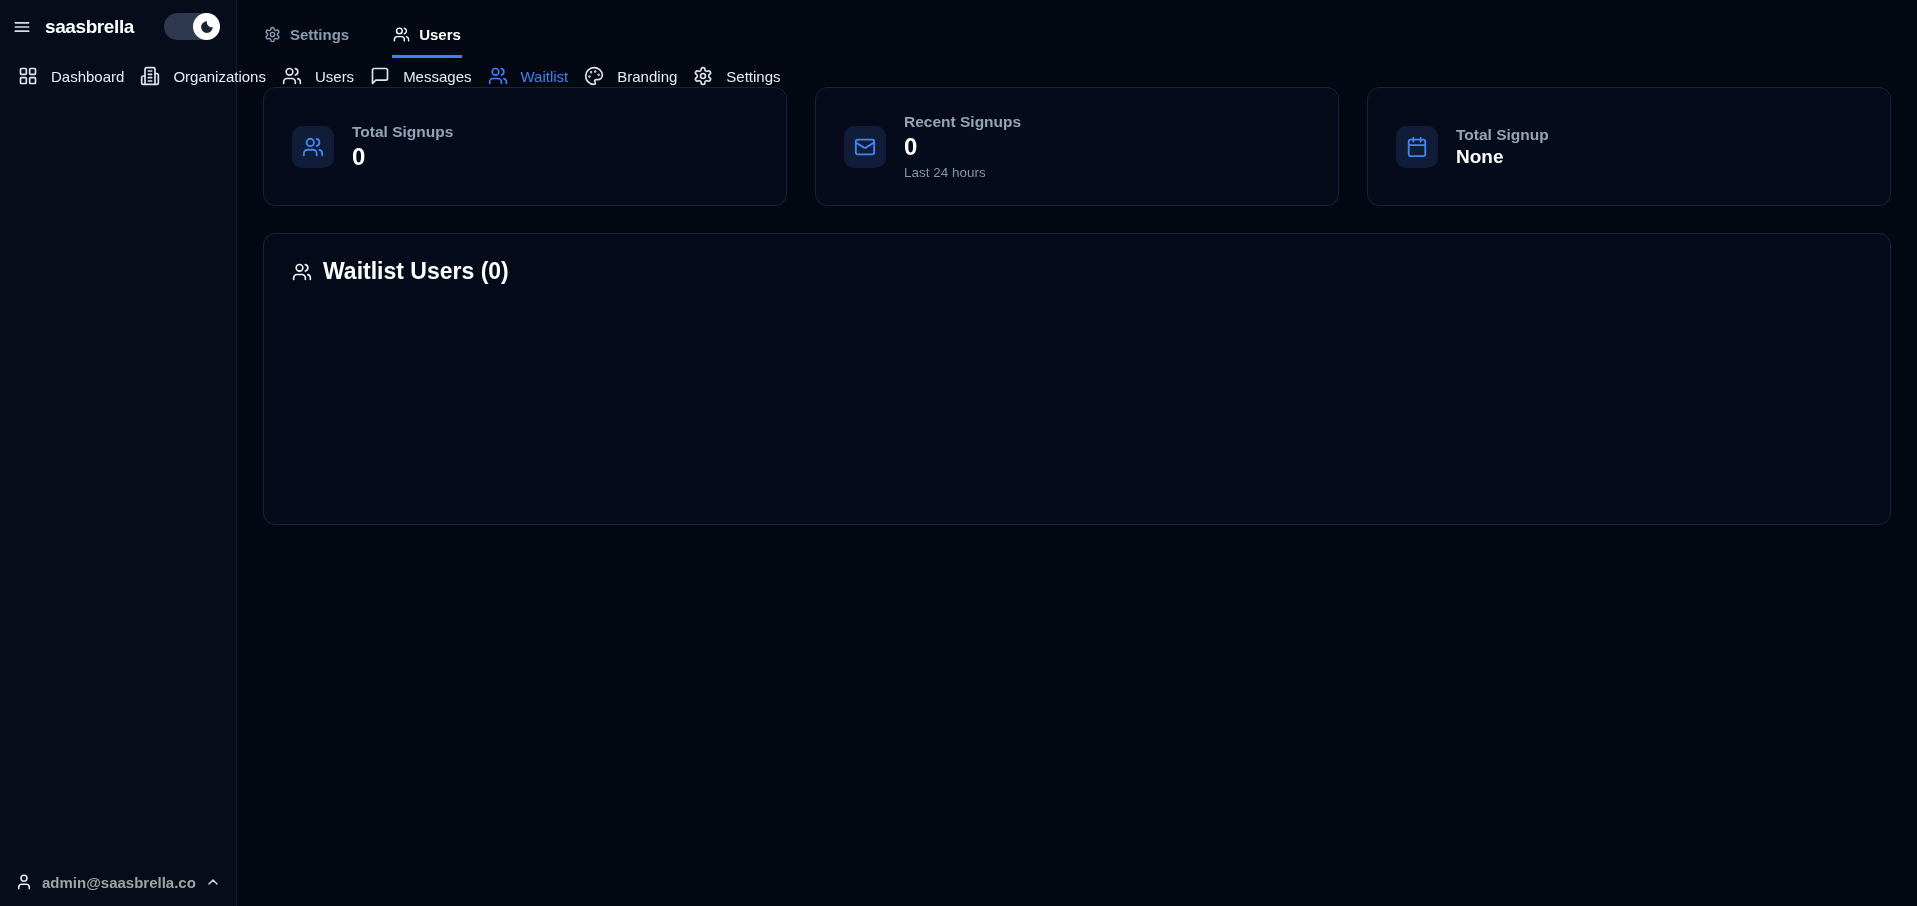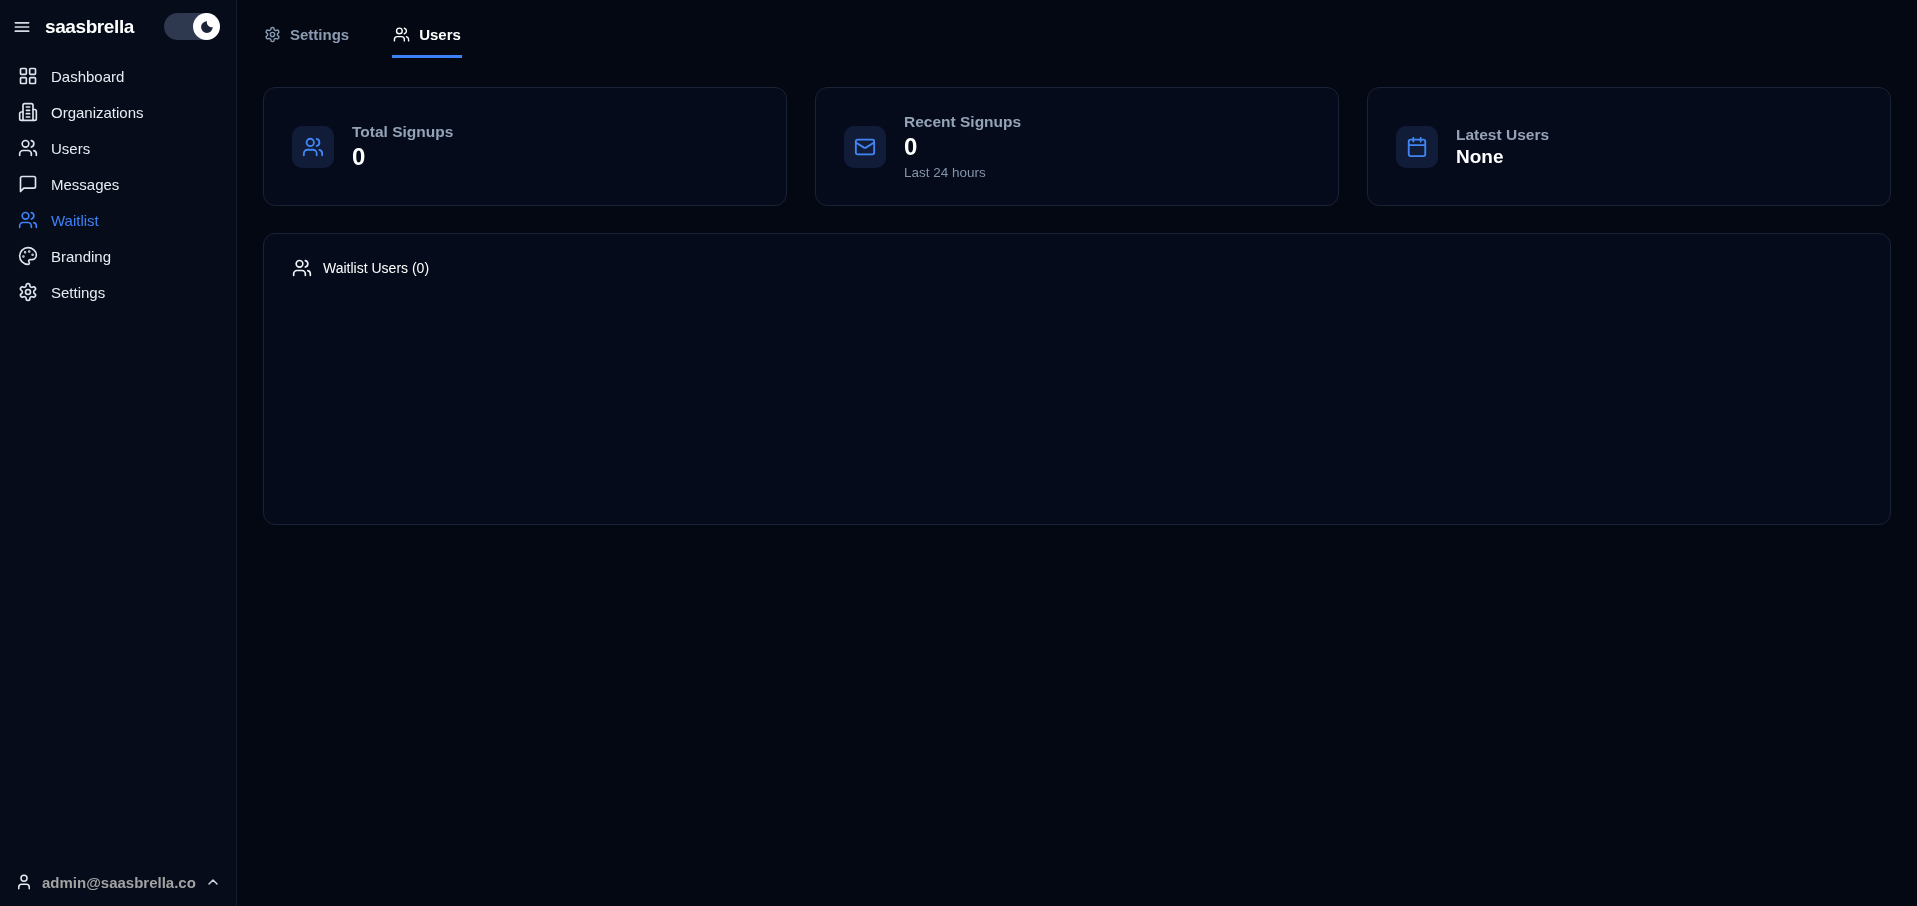--- a/index.html
+++ b/index.html
@@ -21,21 +21,21 @@
   .icon-btn { background:none; border:none; color:#d7dde6; cursor:pointer; display:flex; align-items:center; padding:2px; }
   .logo { font-size:19px; font-weight:700; color:#ffffff; letter-spacing:-0.4px; }
   .theme-toggle {
     margin-left:auto; width:56px; height:27px; border-radius:14px;
     background:#2e3950; position:relative; cursor:pointer; border:none;
   }
   .toggle-thumb {
     position:absolute; top:0; right:0; width:27px; height:27px; border-radius:50%;
     background:#ffffff; display:flex; align-items:center; justify-content:center; color:#1b2436;
   }
-  .nav { display:flex; flex-direction:column; padding:6px 10px; }
+  .nav { display:flex; flex-direction:row; padding:6px 10px; }
   .nav-item {
     display:flex; align-items:center; gap:13px; height:36px; padding:0 8px;
     border-radius:8px; color:#e8edf4; font-size:15px; font-weight:500;
     text-decoration:none; cursor:pointer;
   }
   .nav-item .nv-icon { display:flex; color:#dfe5ee; }
   .nav-item.active, .nav-item.active .nv-icon { color:#3e82f6; }
   .sidebar-footer {
     margin-top:auto; display:flex; align-items:center; gap:9px;
     padding:14px 16px 15px 15px; cursor:pointer;
@@ -67,21 +67,21 @@
   .card-value { font-size:24px; font-weight:700; color:#ffffff; margin-top:3px; line-height:1.1; }
   .card-value.small { font-size:19px; }
   .card-sub { font-size:13.5px; color:#8494ab; margin-top:4px; }
 
   .panel {
     margin-top:27px; height:292px; background:#050b1a; border:1px solid #1a2336;
     border-radius:12px; padding:24px 28px;
   }
   .panel-header { display:flex; align-items:center; gap:11px; color:#ffffff; }
   .panel-header .ph-icon { display:flex; color:#f1f5f9; }
-  .panel-title { font-size:14px; font-weight:400; }
+  .panel-title { font-size:23px; font-weight:700; }
   .empty { display:flex; flex-direction:column; align-items:center; margin-top:42px; }
   .empty-icon { color:#98a4b5; display:flex; }
   .empty-title { margin-top:14px; font-size:20px; font-weight:700; color:#ffffff; }
   .empty-sub { margin-top:13px; font-size:17px; color:#94a3b8; }
 
   svg { display:block; }
 </style>
 </head>
 <body>
 
@@ -264,21 +264,21 @@
       <div class="card">
         <div class="tile">
           <svg width="22" height="22" viewBox="0 0 24 24" fill="none" stroke="currentColor" stroke-width="2" stroke-linecap="round" stroke-linejoin="round">
               <rect x="3" y="4" width="18" height="18" rx="2"></rect>
               <path d="M16 2v4"></path>
               <path d="M8 2v4"></path>
               <path d="M3 10h18"></path>
             </svg>
         </div>
         <div>
-          <div class="card-title">Latest Users</div>
+          <div class="card-title">Total Signup</div>
           <div class="card-value small">None</div>
         </div>
       </div>
 
     </div>
 
     <section class="panel">
       <div class="panel-header">
         <span class="ph-icon">
           <svg width="20" height="20" viewBox="0 0 24 24" fill="none" stroke="currentColor" stroke-width="2" stroke-linecap="round" stroke-linejoin="round">

